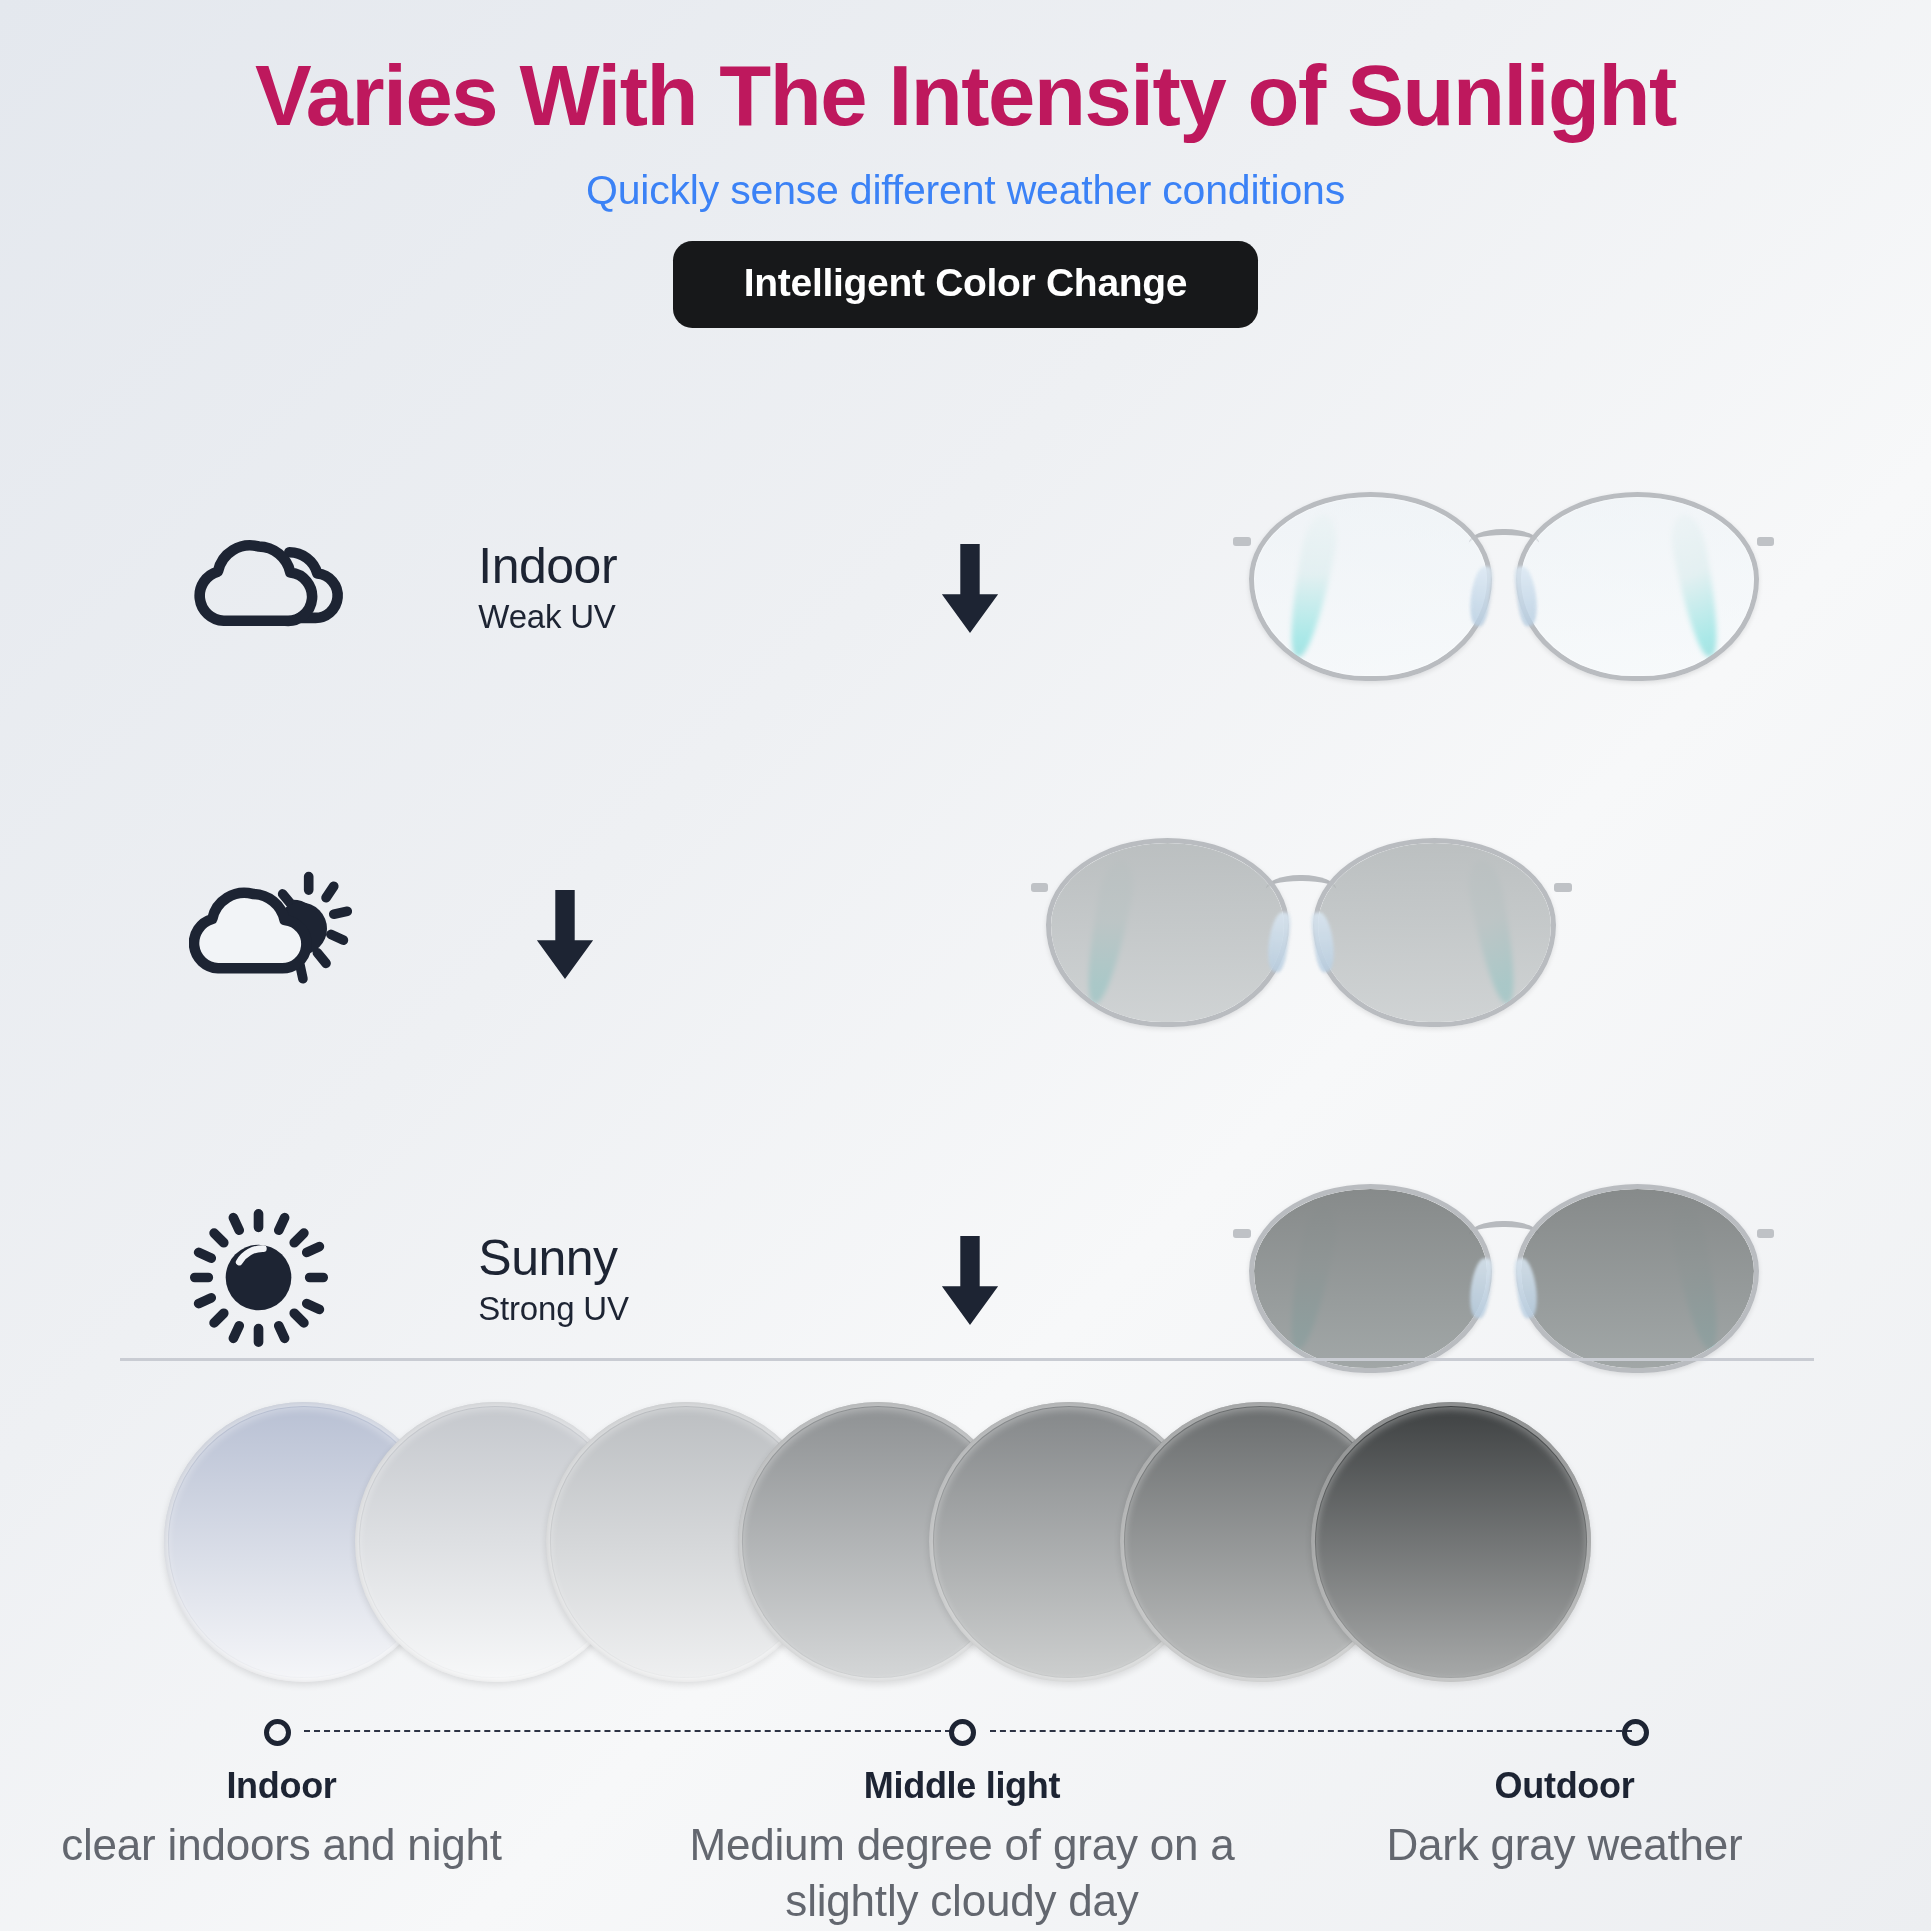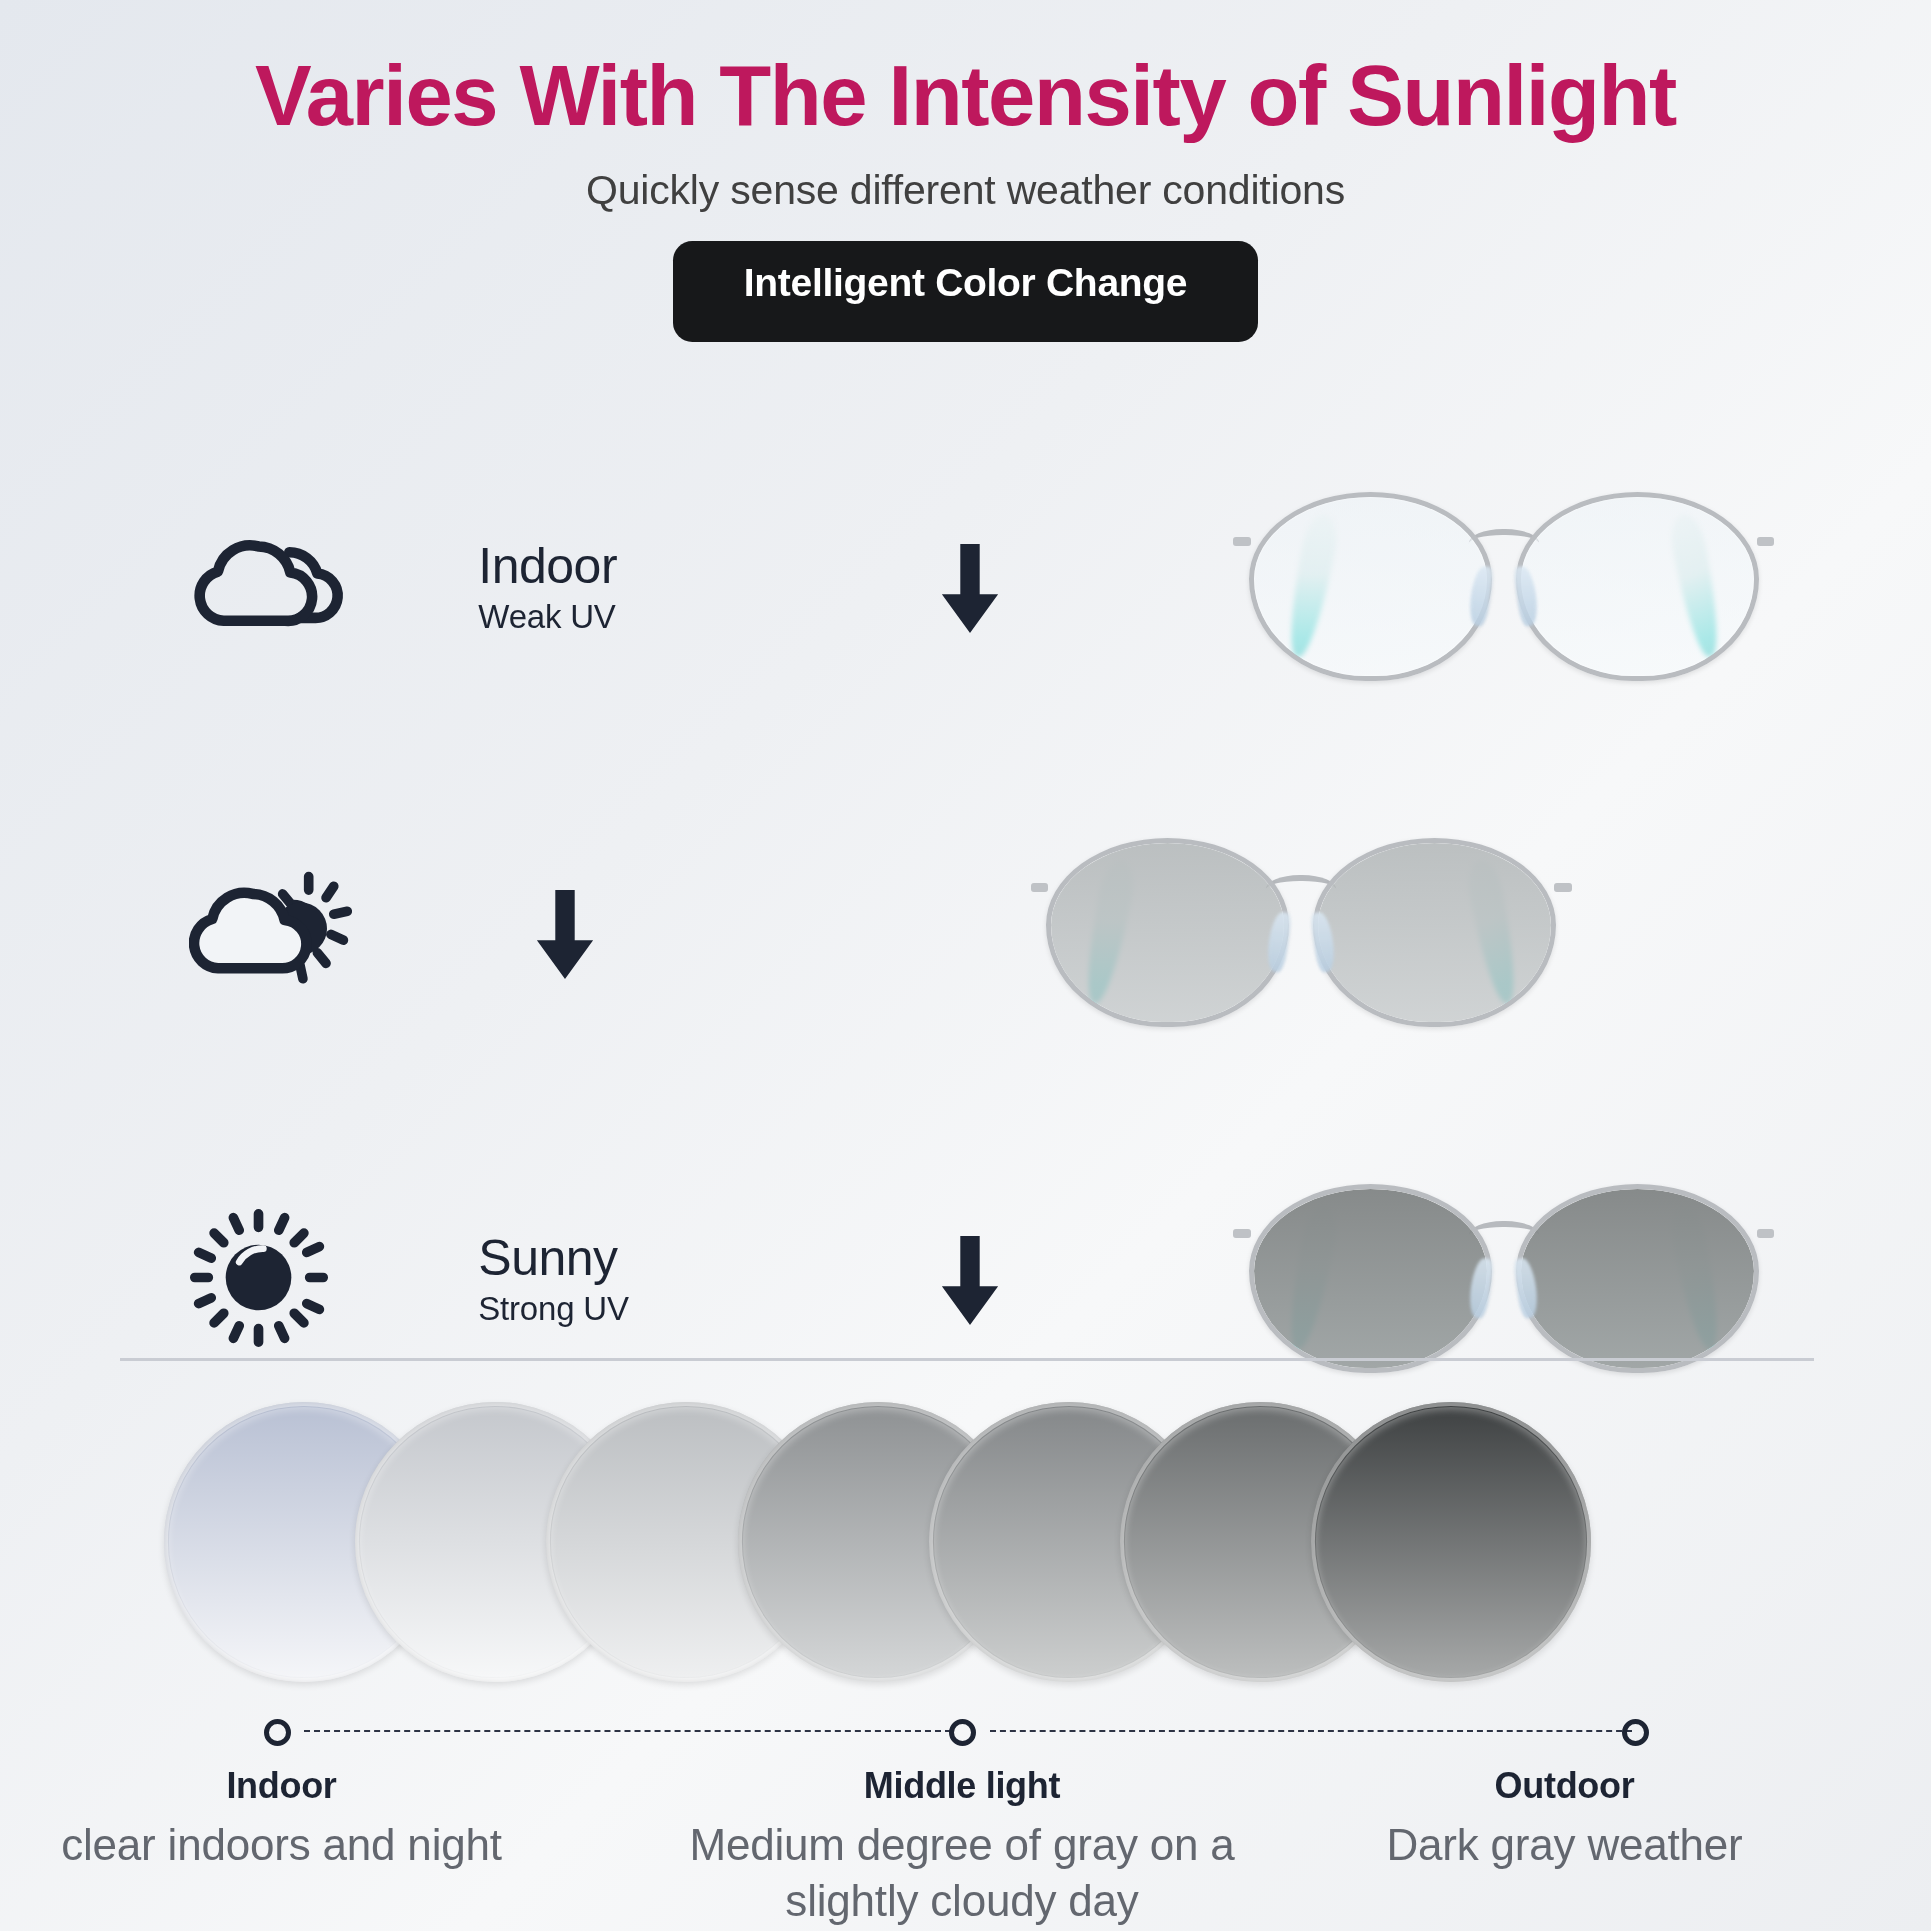--- a/index.html
+++ b/index.html
@@ -28,36 +28,36 @@
     font-size: 85px;
     font-weight: 700;
     letter-spacing: -1.4px;
     color: #be185d;
     line-height: 1.08;
     margin: 0;
   }
   .page-subtitle {
     font-size: 41px;
     font-weight: 400;
-    color: #404040;
+    color: #3b82f6;
     margin-top: 25px;
     letter-spacing: -0.2px;
   }
   .badge-wrap {
     margin-top: 27px;
     display: flex;
     justify-content: center;
   }
   .badge {
     background: #17181a;
     color: #ffffff;
     font-size: 39px;
     font-weight: 700;
     letter-spacing: -0.3px;
-    padding: 20px 71px 37px;
+    padding: 20px 71px 23px;
     border-radius: 19.3px;
     display: inline-block;
   }
 
   
   .rows {
     position: absolute;
     top: 415px;
     left: 0;
     width: 1931px;

